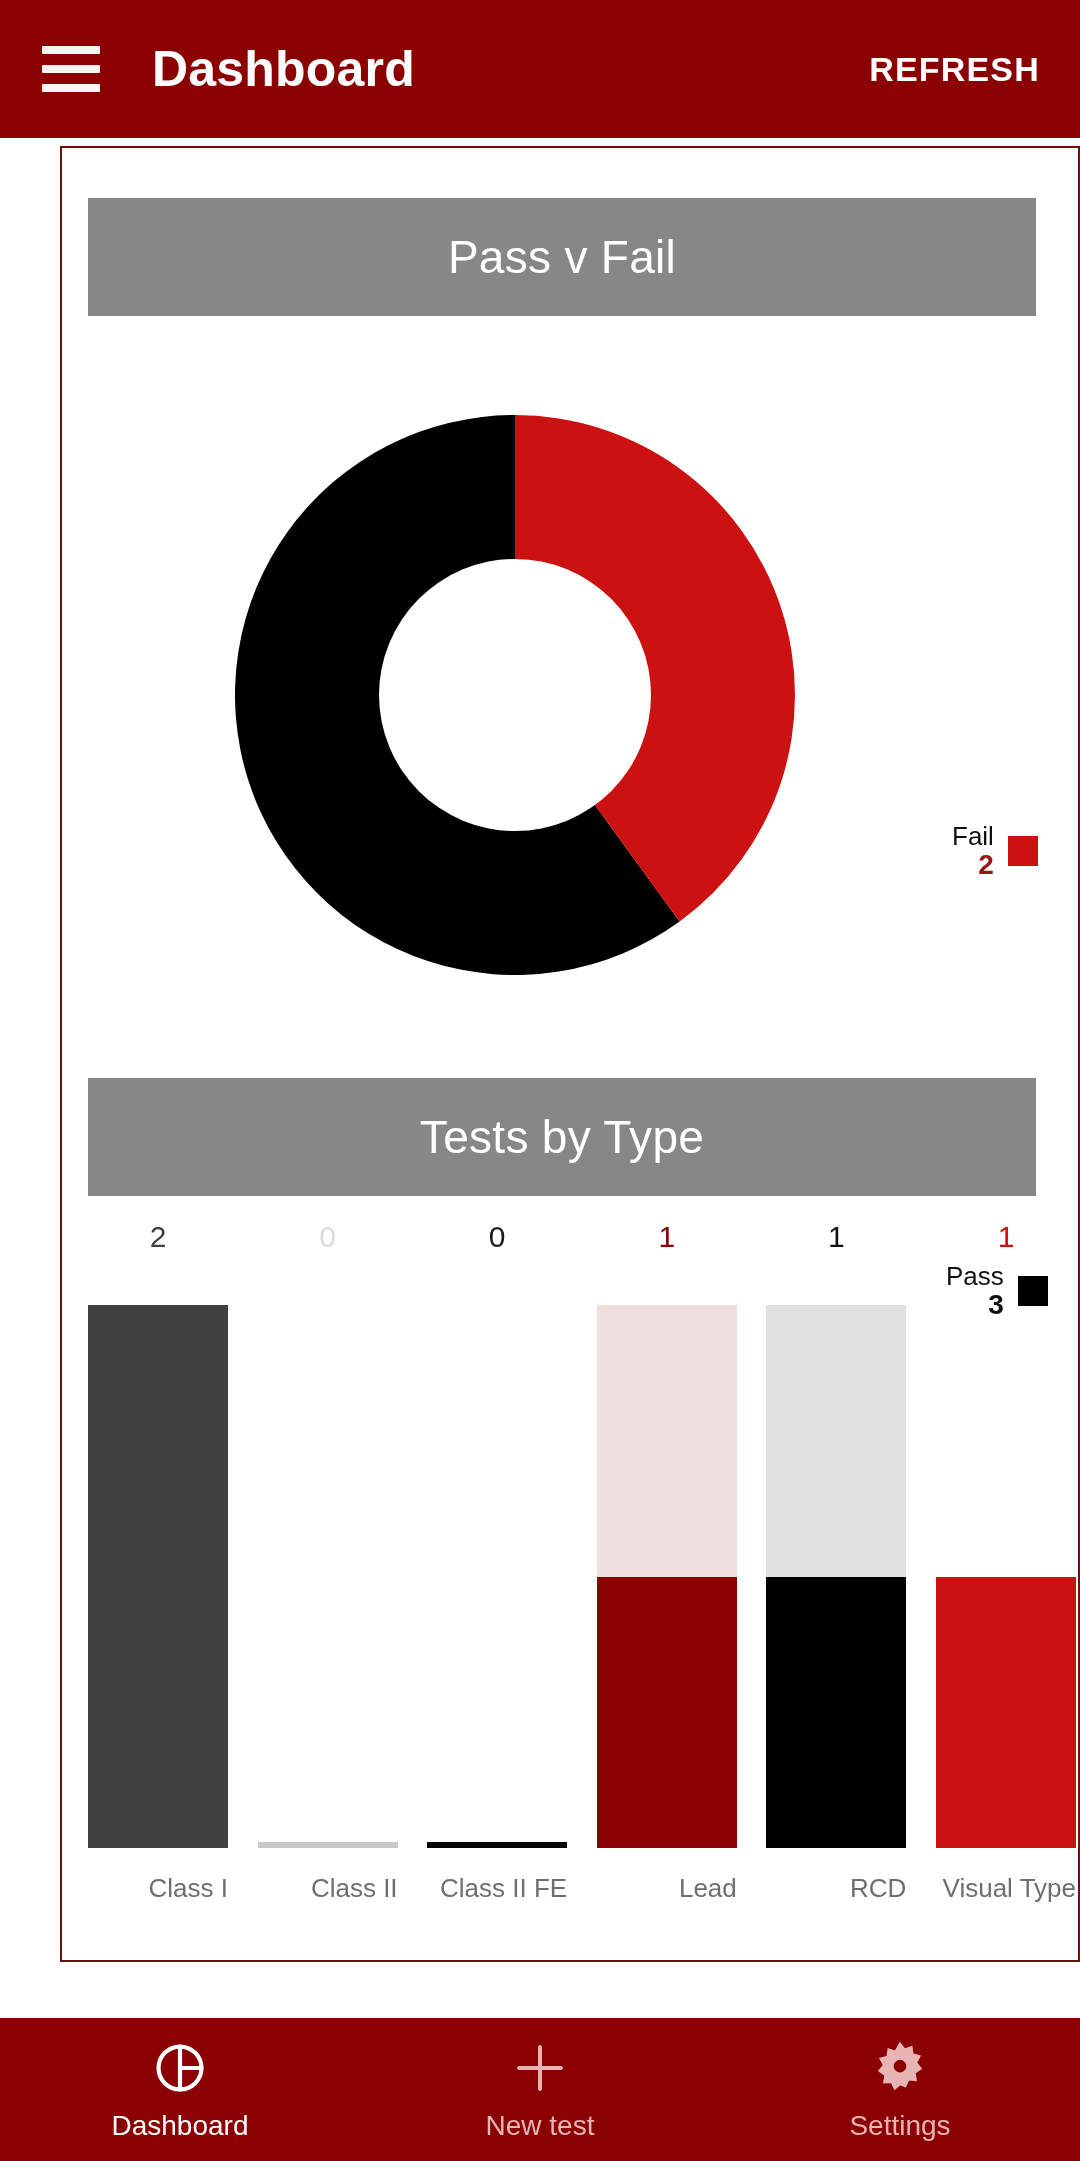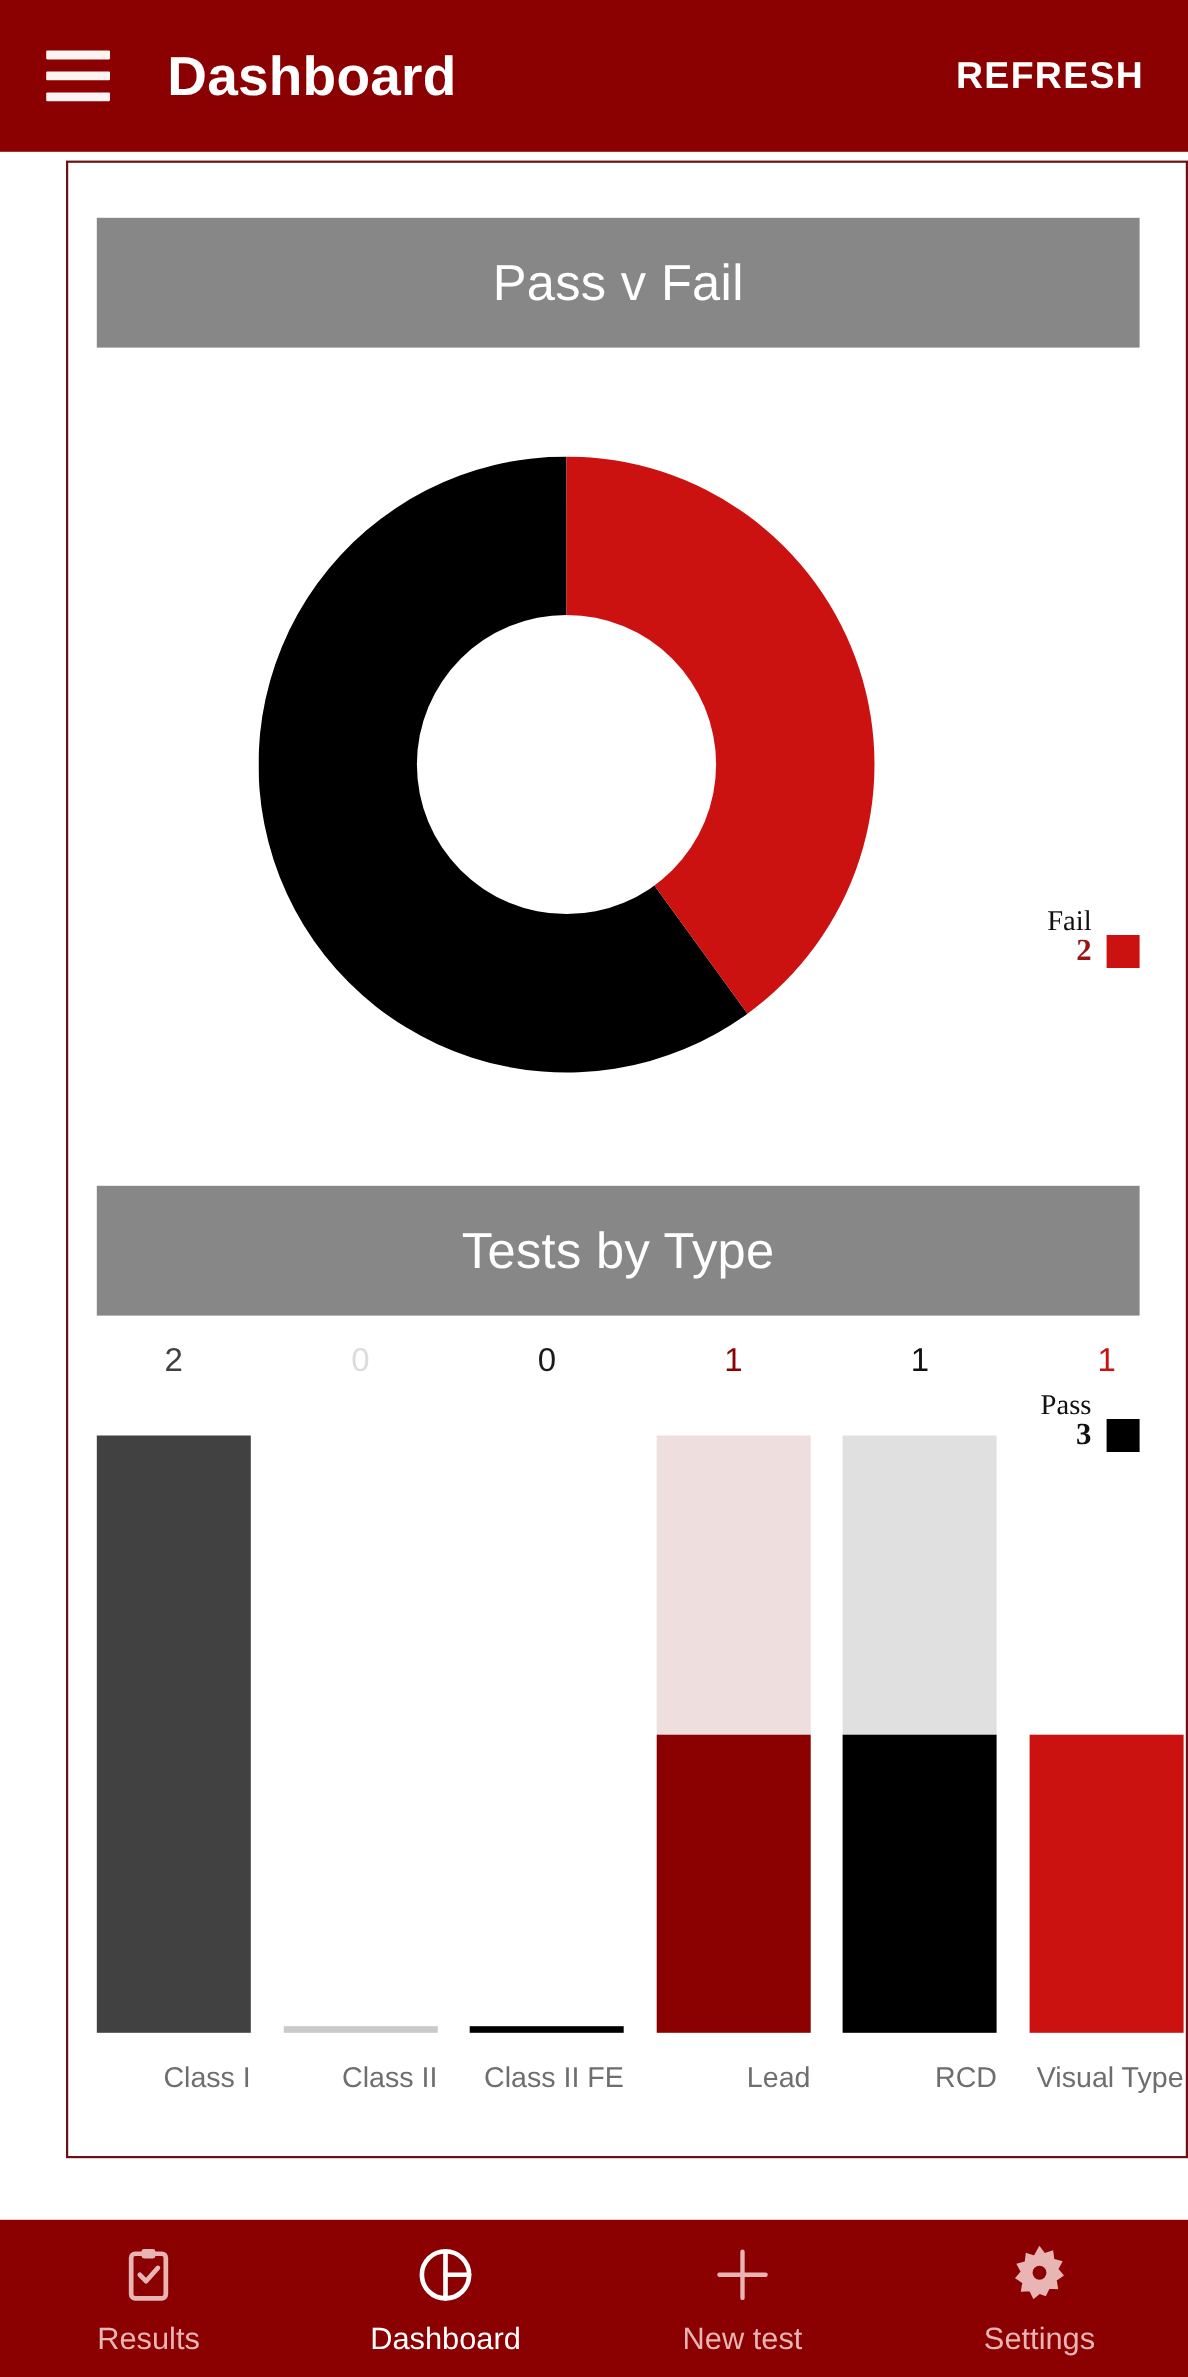--- a/index.html
+++ b/index.html
@@ -52,21 +52,21 @@
   .section-header .label {
     color: #ffffff; font-size: 46px; font-weight: 400; letter-spacing: 0.3px;
   }
   #hdr-pass { top: 50px; }
   #hdr-type { top: 930px; }
 
   
   .donut-wrap { position: absolute; left: 0; top: 230px; width: 1018px; height: 650px; }
   .donut-svg { position: absolute; left: 173px; top: 37px; }
 
-  .legend-item { position: absolute; display: flex; align-items: flex-end; font-family: Liberation Serif, serif; }
+  .legend-item { position: absolute; display: flex; align-items: center; }
   .legend-text { text-align: right; margin-right: 14px; line-height: 1.05; }
   .legend-name { display:block; font-size: 26px; color: #111111; }
   .legend-value { display:block; font-size: 28px; font-weight: 700; }
   .legend-swatch { width: 30px; height: 30px; display:block; }
   #legend-fail { left: 890px; top: 445px; }
   #legend-fail .legend-value { color: #9b1414; }
   #legend-pass { left: 884px; top: 885px; }
   #legend-pass .legend-value { color: #111111; }
 
   
@@ -208,30 +208,20 @@
             <div class="bar-track" style="height: 50%;"></div>
             <div class="bar-fill" style="background: rgb(204, 17, 17); height: 50%;"></div>
           </div>
           <div class="bar-label">Visual Type</div>
         </div>
       </div>
 
   </div>
 
   <div class="bottomnav" id="bottomnav">
-      <div class="nav-item inactive">
-        <div class="nav-icon">
-          <svg viewBox="0 0 24 24" width="54" height="54" fill="none" stroke-width="1.9" stroke-linecap="round" stroke-linejoin="round" stroke="#e8b4b4" style="color: rgb(232, 180, 180);">
-            <rect x="5" y="3.5" width="14" height="18" rx="1.6" fill="none" stroke="#e8b4b4"></rect>
-            <rect x="9.2" y="1.6" width="5.6" height="3.8" rx="1" fill="#e8b4b4" stroke="none"></rect>
-            <polyline points="8.5,12 11,14.6 15.8,9.2" fill="none" stroke="#e8b4b4"></polyline>
-          </svg>
-        </div>
-        <div class="nav-label">Results</div>
-      </div>
       <div class="nav-item active">
         <div class="nav-icon">
           <svg viewBox="0 0 24 24" width="56" height="56" fill="none" stroke-width="1.8" stroke-linecap="round" stroke-linejoin="round" stroke="#ffffff" style="color: rgb(255, 255, 255);">
             <circle cx="12" cy="12" r="9.2" fill="none" stroke="#ffffff"></circle>
             <line x1="12" y1="2.8" x2="12" y2="21.2"></line>
             <line x1="12" y1="12" x2="21.2" y2="12"></line>
           </svg>
         </div>
         <div class="nav-label">Dashboard</div>
       </div>

